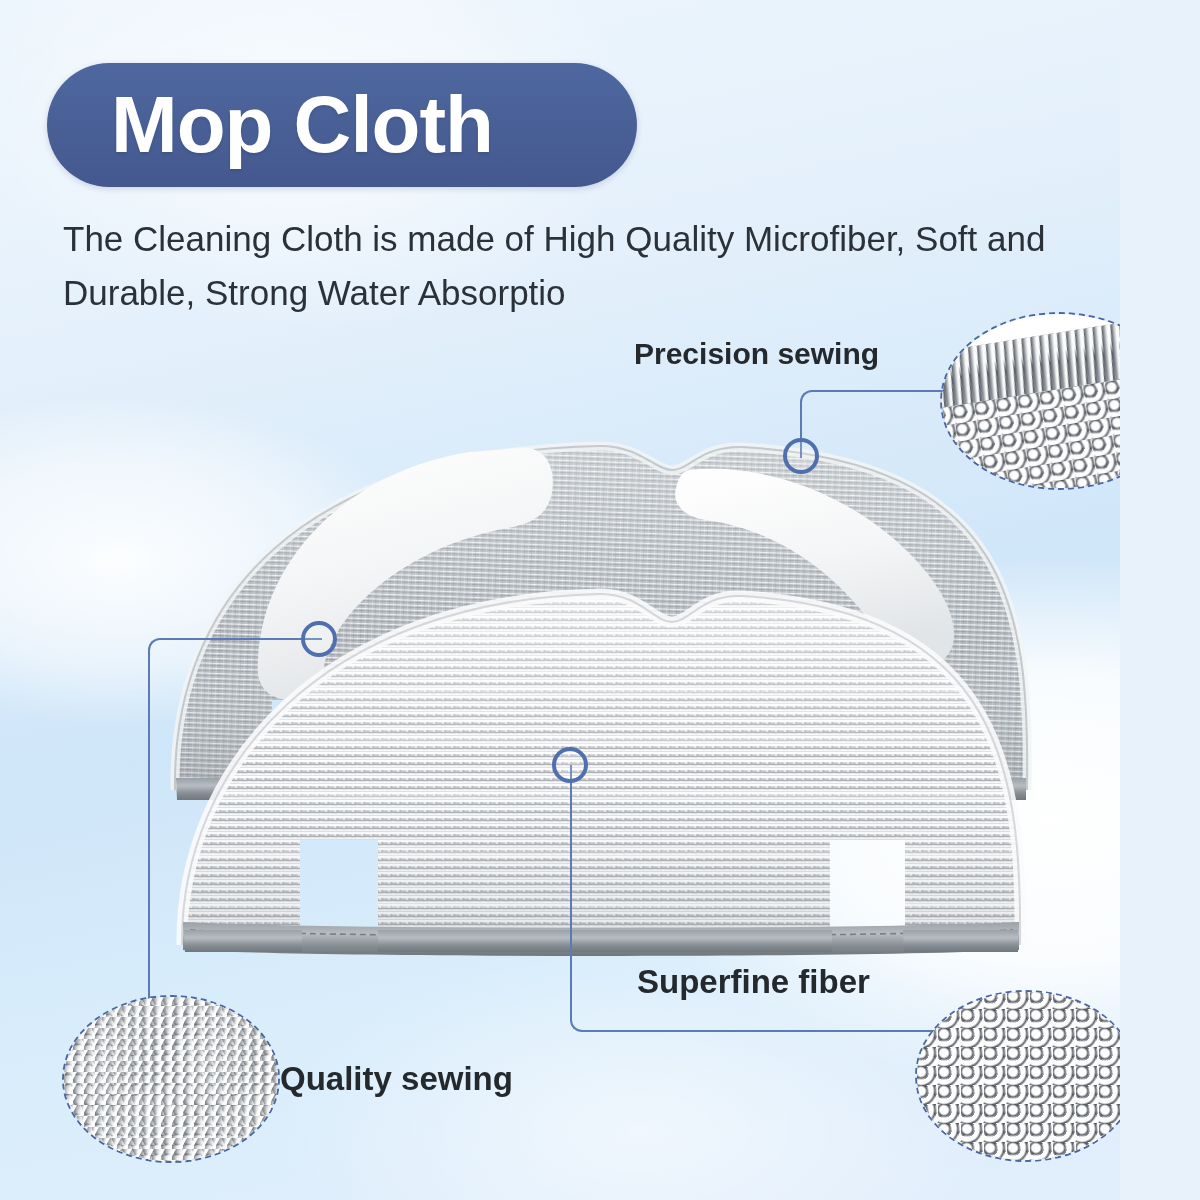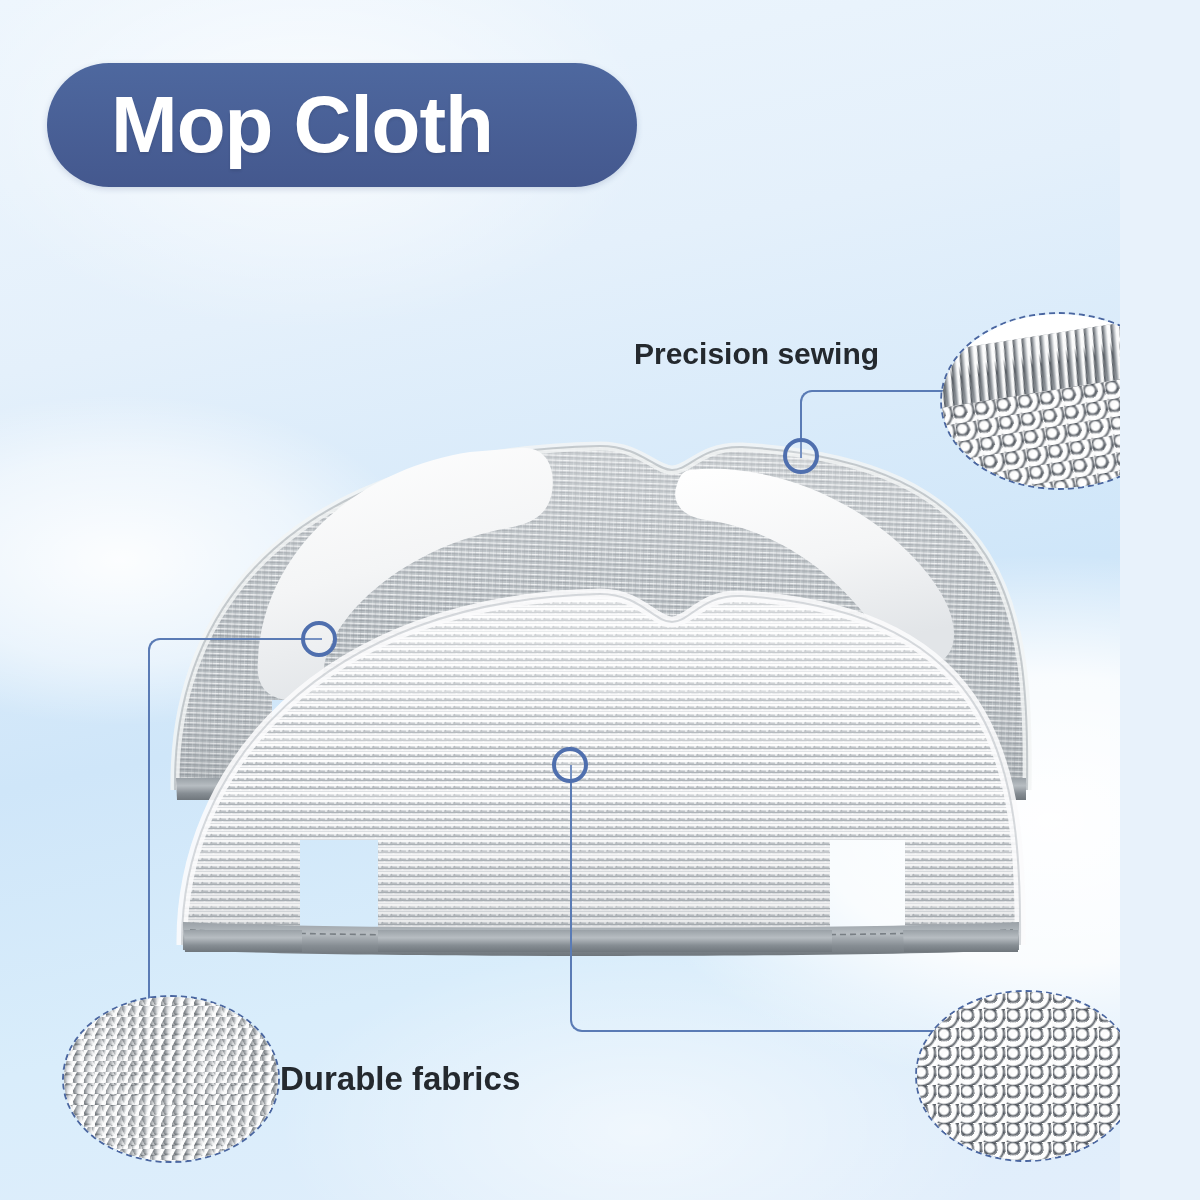--- a/index.html
+++ b/index.html
@@ -233,45 +233,47 @@
         <path d="M184 930 L302 930 L302 952 L185 952 Z" fill="url(#gHem)"></path>
         <path d="M378 930 L832 930 L832 952 L378 952 Z" fill="url(#gHem)"></path>
         <path d="M903 930 L1018 930 L1018 952 L904 952 Z" fill="url(#gHem)"></path>
       </g>
     </svg>
   </div>
 
   <div class="title-badge">
     <span class="title-text">Mop Cloth</span>
   </div>
+  <div class="subtitle">The Cleaning Cloth is made of High Quality Microfiber, Soft and Durable, Strong Water Absorptio</div>
 
   <div class="label lbl-sewing">Precision sewing</div>
 
   <div class="leader" style="left:800px;top:390px;width:190px;height:66px;border-top-width:2px;border-left-width:2px;border-top-left-radius:12px;"></div>
   <div class="ring" style="left:783px;top:438px;width:36px;height:36px;"></div>
 
   <div class="bubble" style="left:940px;top:312px;width:238px;height:178px;">
     <div class="inner">
       <div class="tex-edge-white"></div>
       <div class="tex-edge-top"></div>
       <div class="tex-edge-bot"></div>
     </div>
   </div>
 
-  <div class="label lbl-fabric">Durable fabrics</div>
+  <div class="label lbl-fabric">Quality sewing</div>
 
   <div class="leader" style="left:148px;top:638px;width:172px;height:392px;border-top-width:2px;border-left-width:2px;border-top-left-radius:12px;"></div>
   <div class="ring" style="left:301px;top:621px;width:36px;height:36px;"></div>
 
   <div class="bubble" style="left:62px;top:995px;width:218px;height:168px;">
     <div class="inner">
       <div class="tex-knit"></div>
     </div>
   </div>
 
+  <div class="label lbl-fiber">Superfine fiber</div>
 
   <div class="leader" style="left:570px;top:765px;width:400px;height:265px;border-bottom-width:2px;border-left-width:2px;border-bottom-left-radius:12px;"></div>
   <div class="ring" style="left:552px;top:747px;width:36px;height:36px;"></div>
 
   <div class="bubble" style="left:915px;top:990px;width:222px;height:172px;">
     <div class="inner">
       <div class="tex-loop"></div>
     </div>
   </div>
 

